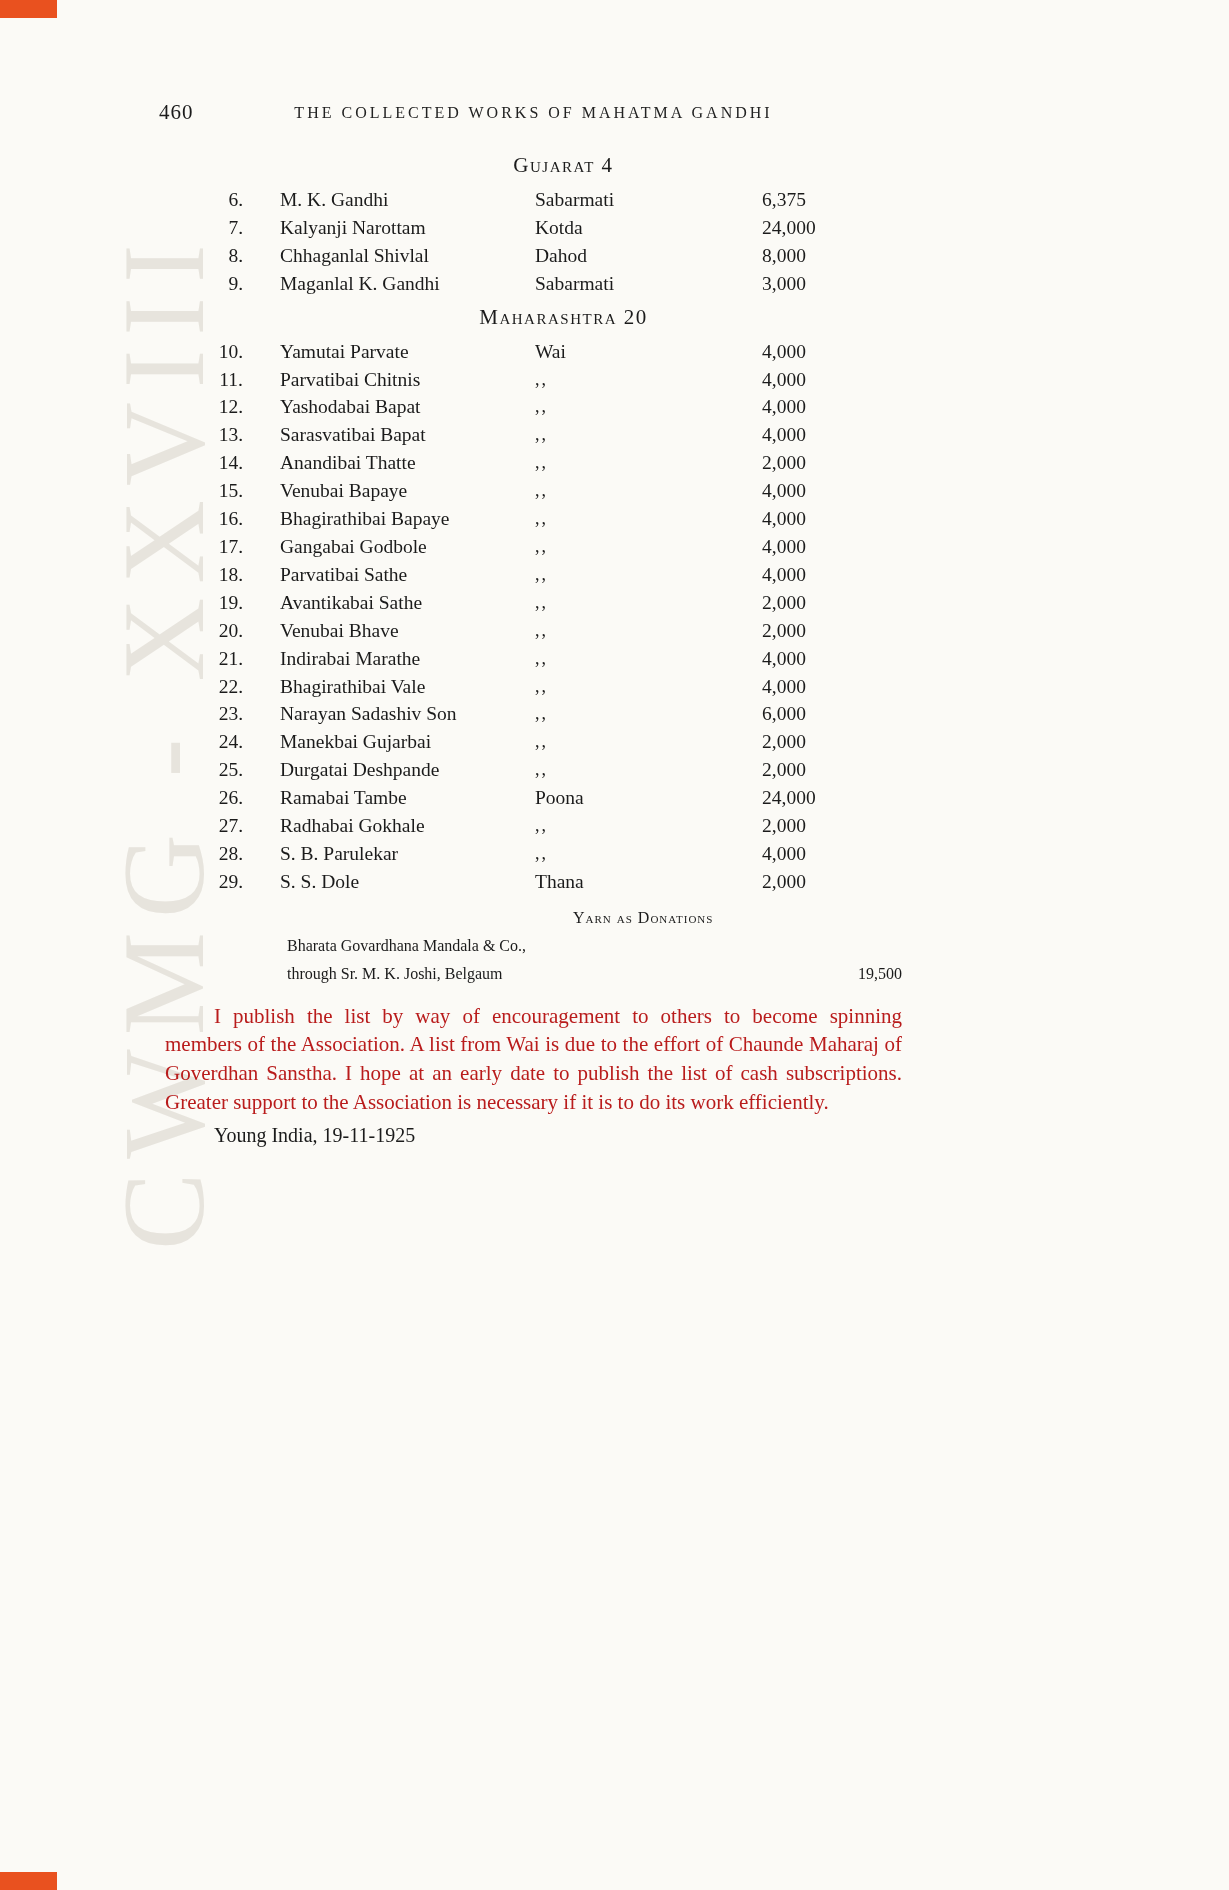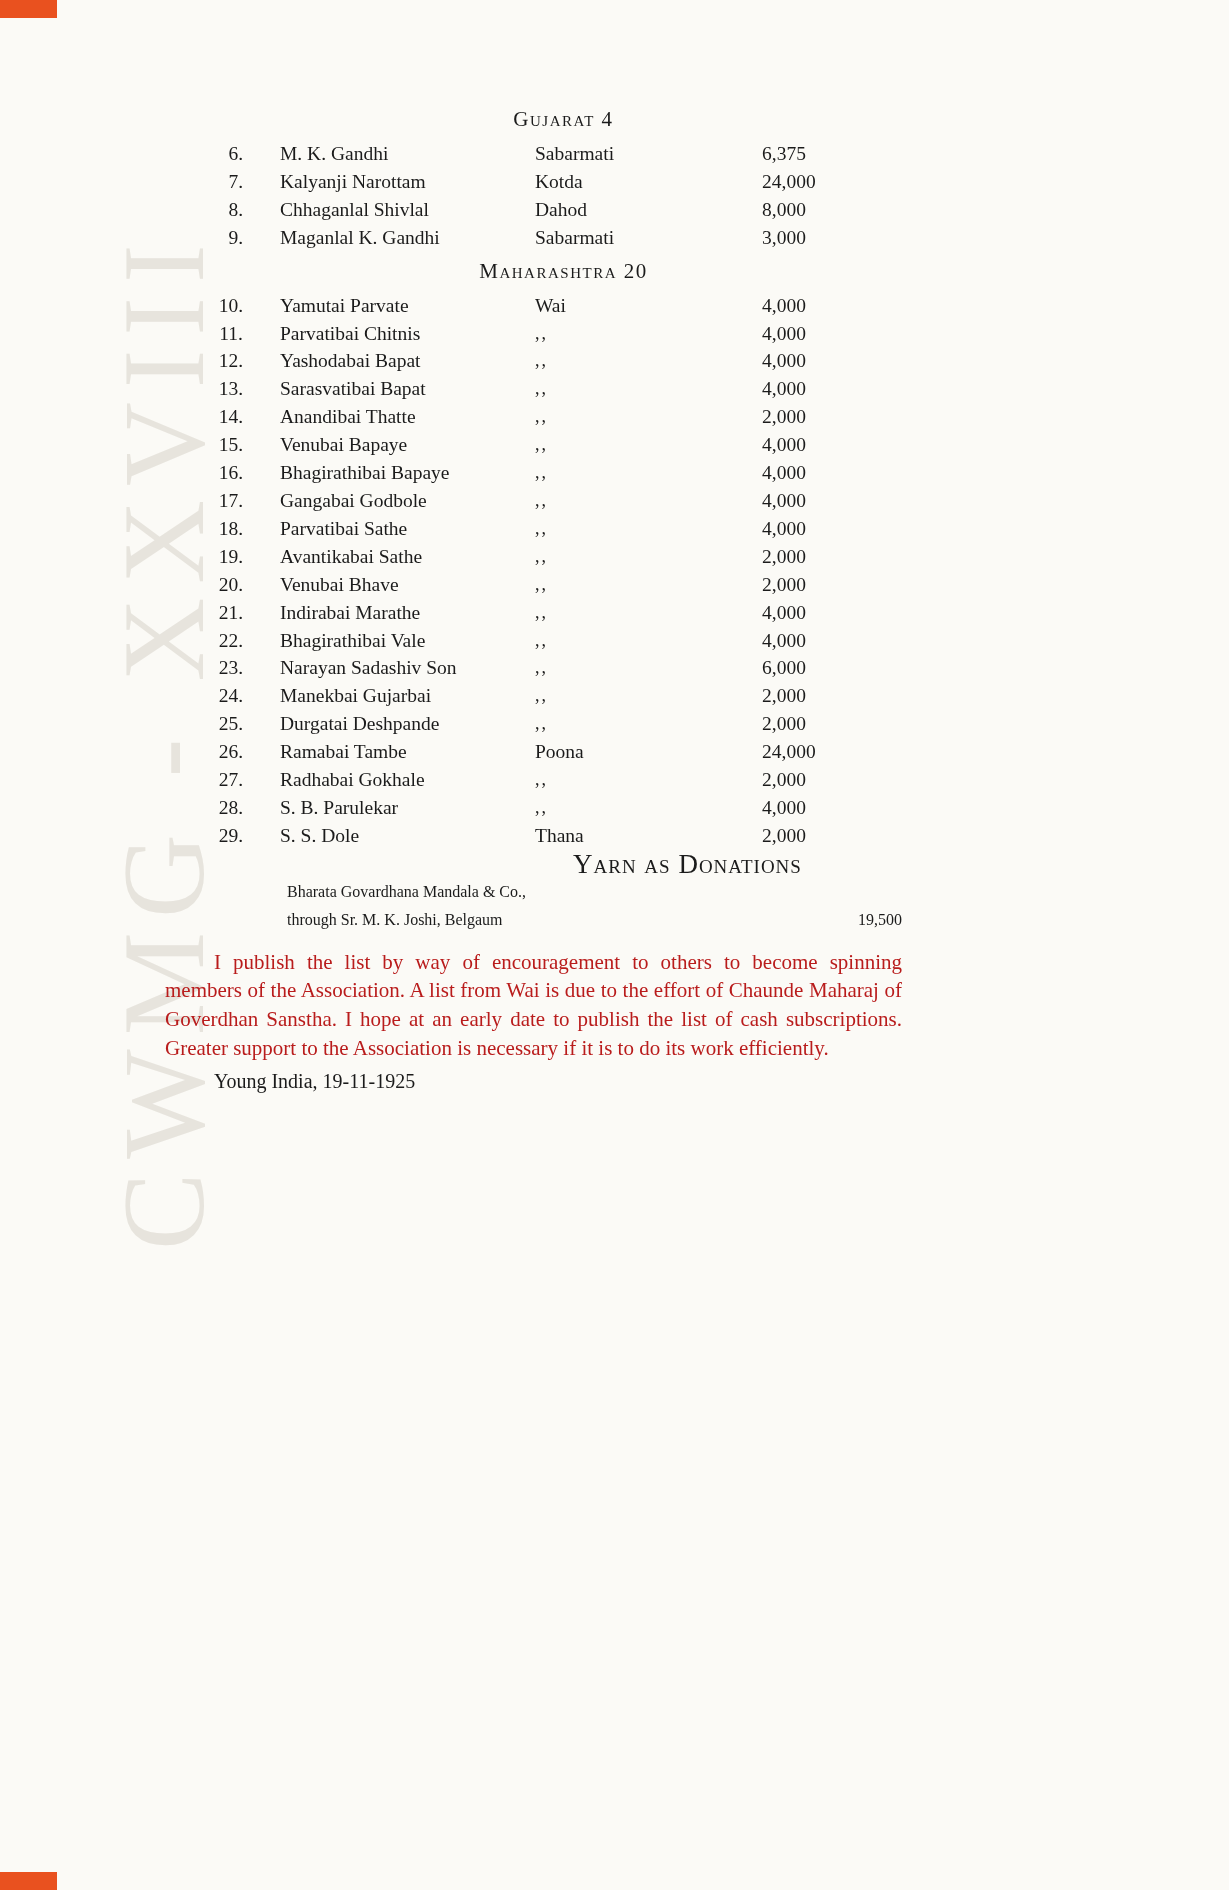--- a/index.html
+++ b/index.html
@@ -45,22 +45,22 @@
     grid-template-columns:78px 292px 1fr 140px;
     line-height:27.9px; font-size:19.5px;
   }
   .c-no   { text-align:right; }
   .c-name { padding-left:37px; }
   .c-place{ }
   .c-amt  { text-align:left; }
   .ditto  { font-size:18px; letter-spacing:2px; }
 
   .yarn-heading {
-    font-variant:small-caps; font-size:27px; letter-spacing:1px;
-    margin-left:408px; line-height:28px;
+    font-variant:small-caps; font-size:16px; letter-spacing:1px;
+    margin-left:408px; line-height:28px;margin-top:8px;
   }
   .yarn-line { display:flex; font-size:16px; line-height:28px; }
   .yarn-donor { padding-left:122px; }
   .yarn-amt { margin-left:auto; text-align:right; }
 
   .body-par {
     margin-top:14px; font-size:21px; line-height:28.6px;
     text-align:justify; text-indent:49px;
     color:#b91c1c;
   }
@@ -70,20 +70,24 @@
 </head>
 <body>
 
 <div class="scan-strip top"></div>
 <div class="scan-strip bottom"></div>
 
 <div class="watermark">CWMG - XXVIII</div>
 
 <div class="page-content">
 
+  <div class="header-row">
+    <span class="page-num">460</span>
+    <span class="running-head">THE COLLECTED WORKS OF MAHATMA GANDHI</span>
+  </div>
 
   <div id="sections">
       <div class="section-heading">Gujarat 4</div>
       <div class="trow">
         <span class="c-no">6.</span>
         <span class="c-name">M. K. Gandhi</span>
         <span class="c-place">Sabarmati</span>
         <span class="c-amt">6,375</span>
       </div>
       <div class="trow">

